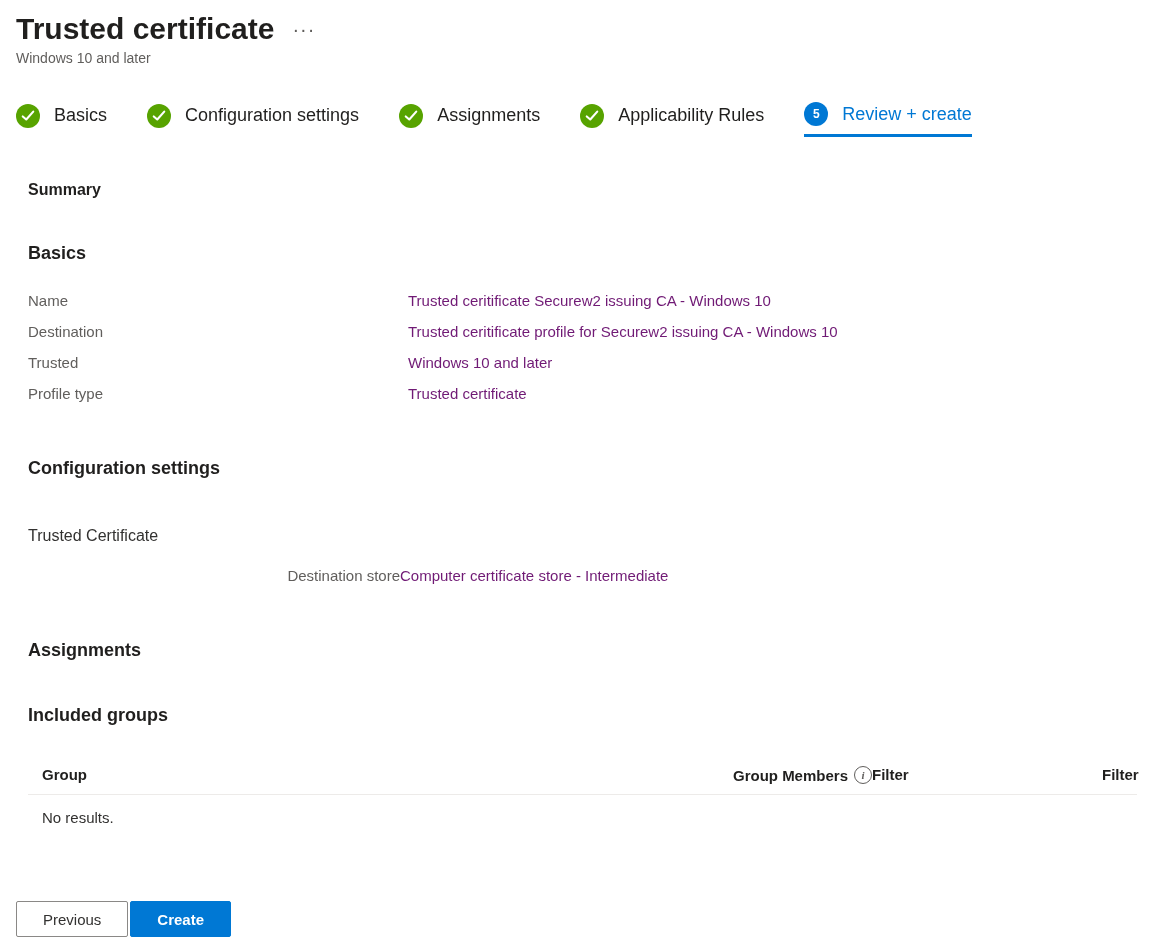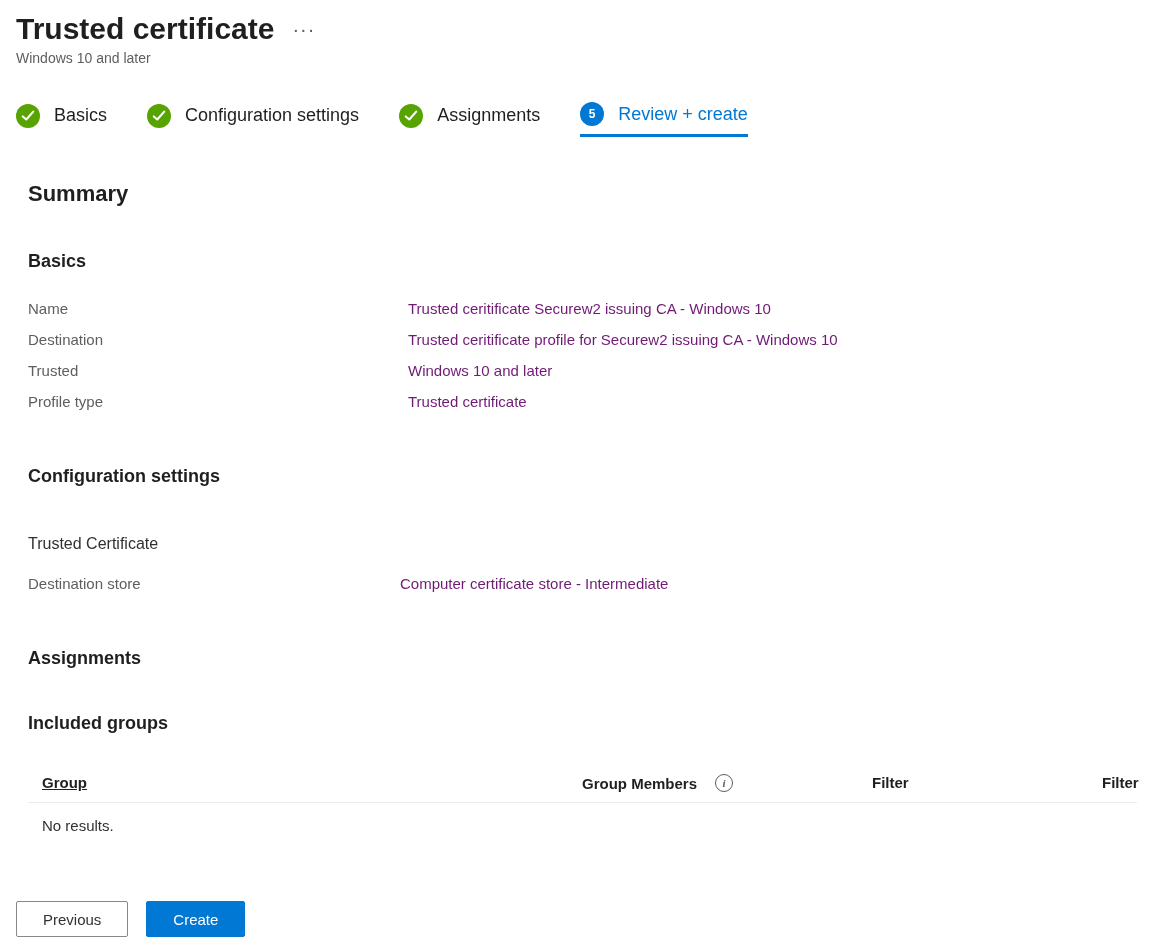--- a/index.html
+++ b/index.html
@@ -78,21 +78,21 @@
     background: #0078d4;
     color: #ffffff;
     font-size: 12px;
     font-weight: 600;
   }
   .content {
     padding-left: 12px;
     margin-top: 36px;
   }
   h2.section {
-    font-size: 22px;
+    font-size: 16px;
     font-weight: 600;
     color: #201f1e;
     margin: 0 0 44px 0;
   }
   h3.subsection {
     font-size: 18px;
     font-weight: 600;
     color: #201f1e;
     margin: 0 0 28px 0;
   }
@@ -119,22 +119,22 @@
     margin-top: 30px;
   }
   .table-header {
     display: flex;
     font-size: 15px;
     font-weight: 600;
     color: #201f1e;
     padding: 10px 14px 10px 14px;
     border-bottom: 1px solid #edebe9;
   }
-  .col-group   { flex: 0 0 540px; text-decoration: underline; }
-  .col-members { flex: 0 0 290px; display:flex; align-items:center; gap:18px; }
+  .col-group   { flex: 0 0 540px; }
+  .col-members { flex: 0 0 290px; display:flex; align-items:center; gap:6px;justify-content:flex-end; }
   .col-filter1 { flex: 0 0 230px; }
   .col-filter2 { flex: 1 1 auto; text-align: right; }
   .table-body {
     padding: 14px 14px 18px 14px;
     color: #323130;
     font-size: 15px;
   }
   .info-icon {
     width: 18px; height: 18px;
     border: 1px solid #605e5c;
@@ -143,40 +143,40 @@
     font-size: 11px;
     font-style: italic;
     color:#605e5c;
     font-family: Georgia, serif;
   }
   .footer {
     position: absolute;
     left: 16px;
     bottom: 14px;
     display: flex;
-    gap: 18px;
+    gap: 2px;
   }
   button.btn {
     font-family: inherit;
     font-size: 15px;
     height: 36px;
     padding: 0 26px;
     border-radius: 2px;
     cursor: pointer;
   }
   button.btn-secondary {
     background: #ffffff;
     color: #323130;
     border: 1px solid #8a8886;
   }
   button.btn-primary {
     background: #0078d4;
     color: #ffffff;
     border: 1px solid #0078d4;
-    font-weight: 400;
+    font-weight: 700;
   }
 </style>
 </head>
 <body>
 
 <div class="page">
 
   <div class="title-row">
     <h1 class="page-title">Trusted certificate</h1>
     <span class="more-icon">···</span>
@@ -201,20 +201,28 @@
       <span>Configuration settings</span>
     </div>
     <div class="step">
       <span class="step-icon done">
         <svg viewBox="0 0 16 16" fill="none">
             <path d="M2 8.5 L6 12 L14 3" stroke="#fff" stroke-width="2.4" stroke-linecap="round" stroke-linejoin="round"></path>
           </svg>
       </span>
       <span>Assignments</span>
     </div>
+    <div class="step">
+      <span class="step-icon done">
+        <svg viewBox="0 0 16 16" fill="none">
+            <path d="M2 8.5 L6 12 L14 3" stroke="#fff" stroke-width="2.4" stroke-linecap="round" stroke-linejoin="round"></path>
+          </svg>
+      </span>
+      <span>Applicability Rules</span>
+    </div>
     <div class="step active">
       <span class="step-icon current">5</span>
       <span>Review + create</span>
     </div>
   </div>
 
   <div class="content">
     <h2 class="section">Summary</h2>
 
     <h3 class="subsection">Basics</h3>
@@ -233,21 +241,21 @@
     <div class="prop-row">
       <div class="prop-label">Profile type</div>
       <div class="prop-value">Trusted certificate</div>
     </div>
 
     <div class="block-gap"></div>
 
     <h3 class="subsection" style="margin-bottom:48px;">Configuration settings</h3>
     <h4 class="minor">Trusted Certificate</h4>
     <div class="prop-row">
-      <div class="prop-label" style="width:372px;">Destination store</div>
+      <div class="prop-label" style="width:372px;text-align:right;">Destination store</div>
       <div class="prop-value">Computer certificate store - Intermediate</div>
     </div>
 
     <div class="block-gap"></div>
 
     <h3 class="subsection">Assignments</h3>
     <h3 class="subsection" style="margin-top:44px; margin-bottom:0;">Included groups</h3>
 
     <div class="table">
       <div class="table-header">

